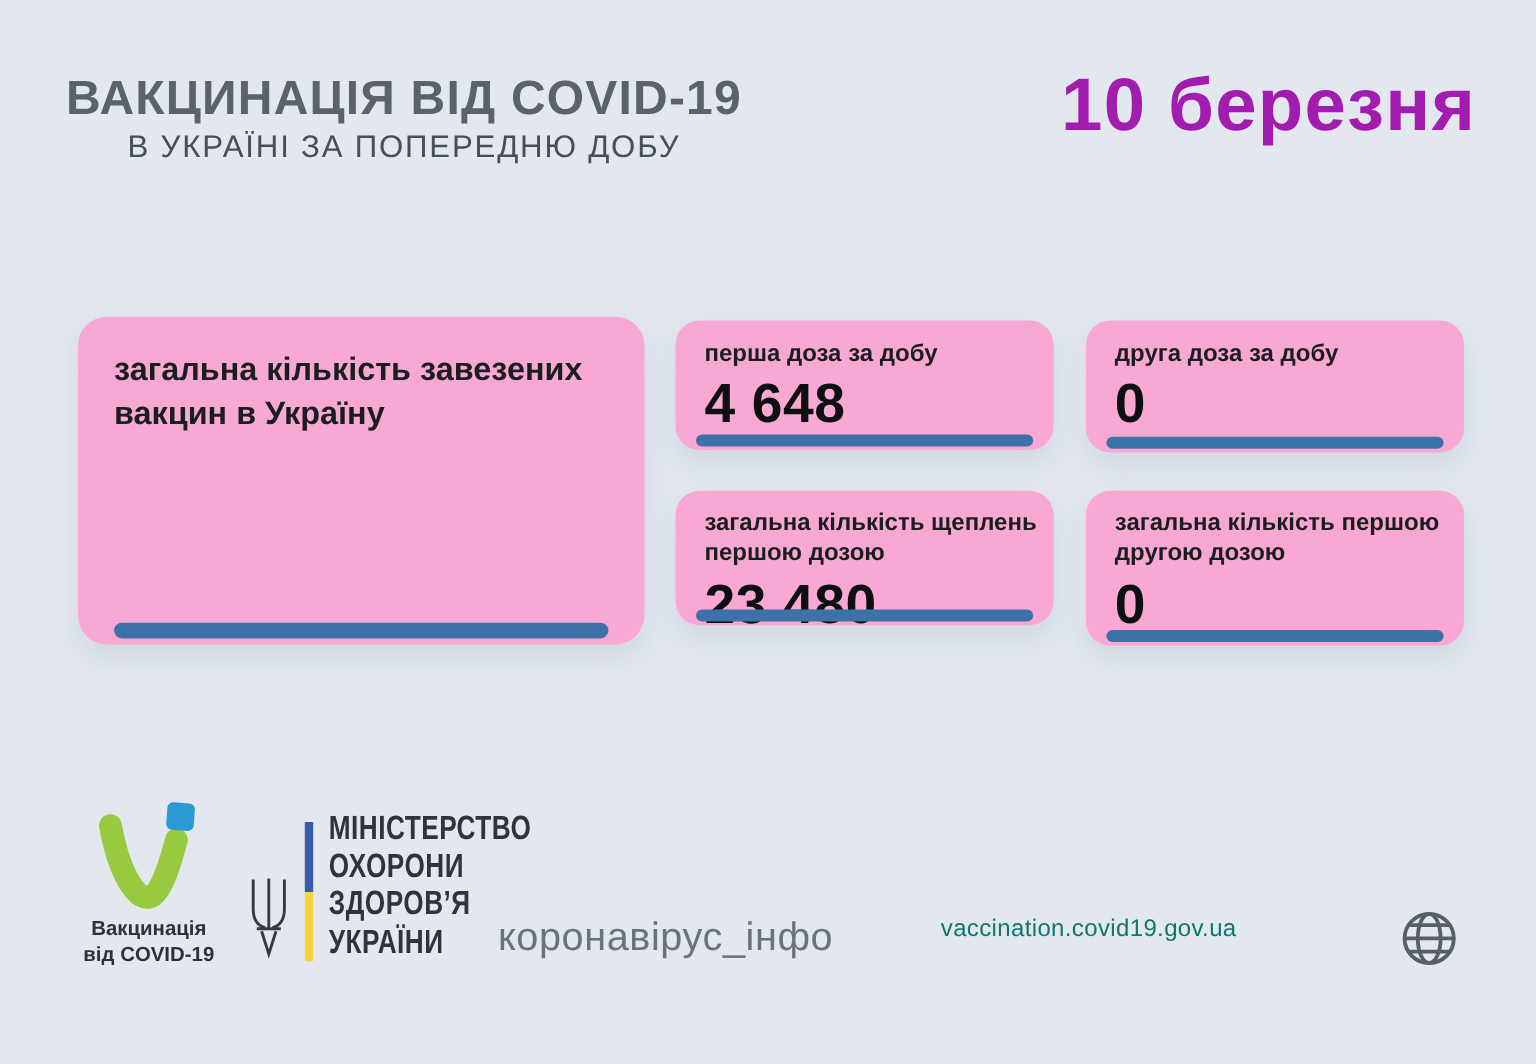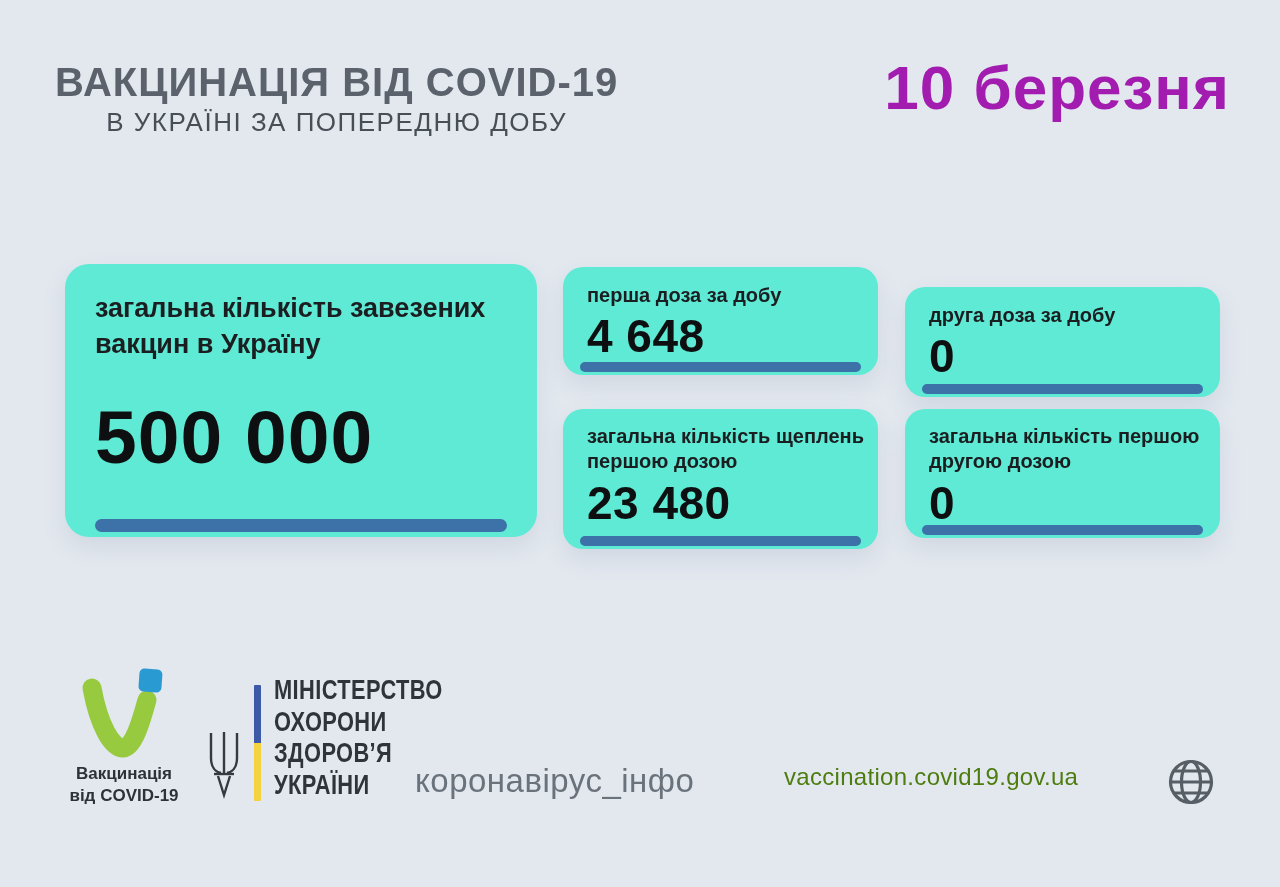--- a/index.html
+++ b/index.html
@@ -7,69 +7,68 @@
     position:relative;width:1280px;height:887px;overflow:hidden;
     background:#e3e8ef;
     font-family:"Liberation Sans",sans-serif;
   }
   
   .title-block{position:absolute;left:55px;top:60px;text-align:center;}
   .title{margin:0;font-size:40px;font-weight:700;color:#5b626b;letter-spacing:1px;}
   .subtitle{margin-top:2px;font-size:26px;font-weight:400;color:#474e56;letter-spacing:1.5px;}
   .date{position:absolute;top:52px;right:50px;font-size:62px;font-weight:700;color:#a21caf;letter-spacing:1px;}
   
-  .card{position:absolute;background:#5eead4;border-radius:20px;box-sizing:border-box;
+  .card{position:absolute;background:#f9a8d4;border-radius:20px;box-sizing:border-box;
         box-shadow:0 10px 22px rgba(110,130,155,.16);}
   .bar{position:absolute;left:17px;right:17px;bottom:3px;height:10px;border-radius:6px;background:#3d72a9;}
   .label{font-weight:700;color:#1b1e21;}
   .value{font-weight:700;color:#0d0f10;}
 
   .big{left:65px;top:264px;width:472px;height:273px;border-radius:24px;padding:27px 30px;}
   .big .label{font-size:27px;line-height:1.33;width:430px;}
   .big .value{position:absolute;left:30px;top:130px;font-size:75px;letter-spacing:1px;}
   .big .bar{left:30px;right:30px;bottom:5px;height:13px;border-radius:8px;}
 
   .small{width:315px;padding:16px 20px 0 24px;}
   .small .label{font-size:20px;line-height:1.27;width:278px;}
   .small .value{font-size:46px;line-height:1.1;margin-top:3px;letter-spacing:.5px;}
   .c21{left:563px;top:267px;height:108px;}
-  .c31{left:905px;top:267px;height:110px;margin-top:20px;}
-  .c22{left:563px;top:409px;height:140px;padding-top:15px;}
+  .c31{left:905px;top:267px;height:110px;}
+  .c22{left:563px;top:409px;height:112px;padding-top:15px;}
   .c32{left:905px;top:409px;height:129px;padding-top:15px;}
 
   
   .vlogo{position:absolute;left:58px;top:666px;width:132px;text-align:center;}
   .vlogo svg{display:block;margin:0 auto;}
   .vtext{margin-top:5px;font-size:17px;font-weight:700;color:#2d3237;line-height:1.3;}
 
   .ministry{position:absolute;left:204px;top:674px;display:flex;align-items:flex-end;}
   .trident{margin-top:4px;}
   .flagbar{width:7px;height:116px;margin-left:10px;border-radius:1px;
            background:linear-gradient(#3c5aa5 0 50%,#f5d23f 50% 100%);}
   .mtext{margin-left:13px;font-size:28px;font-weight:600;color:#2f343a;line-height:1.13;
          transform:scaleX(.78);transform-origin:left top;white-space:nowrap;letter-spacing:.5px;}
 
   .handle{position:absolute;left:415px;top:762px;font-size:33px;color:#6a727b;letter-spacing:.5px;}
-  .website{position:absolute;left:784px;top:763px;font-size:24px;color:#4d7c0f;letter-spacing:.3px;}
+  .website{position:absolute;left:784px;top:763px;font-size:20px;color:#0f766e;letter-spacing:.3px;}
   .globe{position:absolute;left:1166px;top:757px;}
 </style>
 </head>
 <body>
 
 <div class="canvas">
 
   <div class="title-block">
     <h1 class="title">ВАКЦИНАЦІЯ ВІД COVID-19</h1>
     <div class="subtitle">В УКРАЇНІ ЗА ПОПЕРЕДНЮ ДОБУ</div>
   </div>
   <div class="date">10 березня</div>
 
   <section class="card big">
     <div class="label">загальна кількість завезених вакцин в Україну</div>
-    <div class="value">500 000</div>
     <div class="bar"></div>
   </section>
 
   <section class="card small c21">
     <div class="label">перша доза за добу</div>
     <div class="value">4 648</div>
     <div class="bar"></div>
   </section>
 
   <section class="card small c31">

